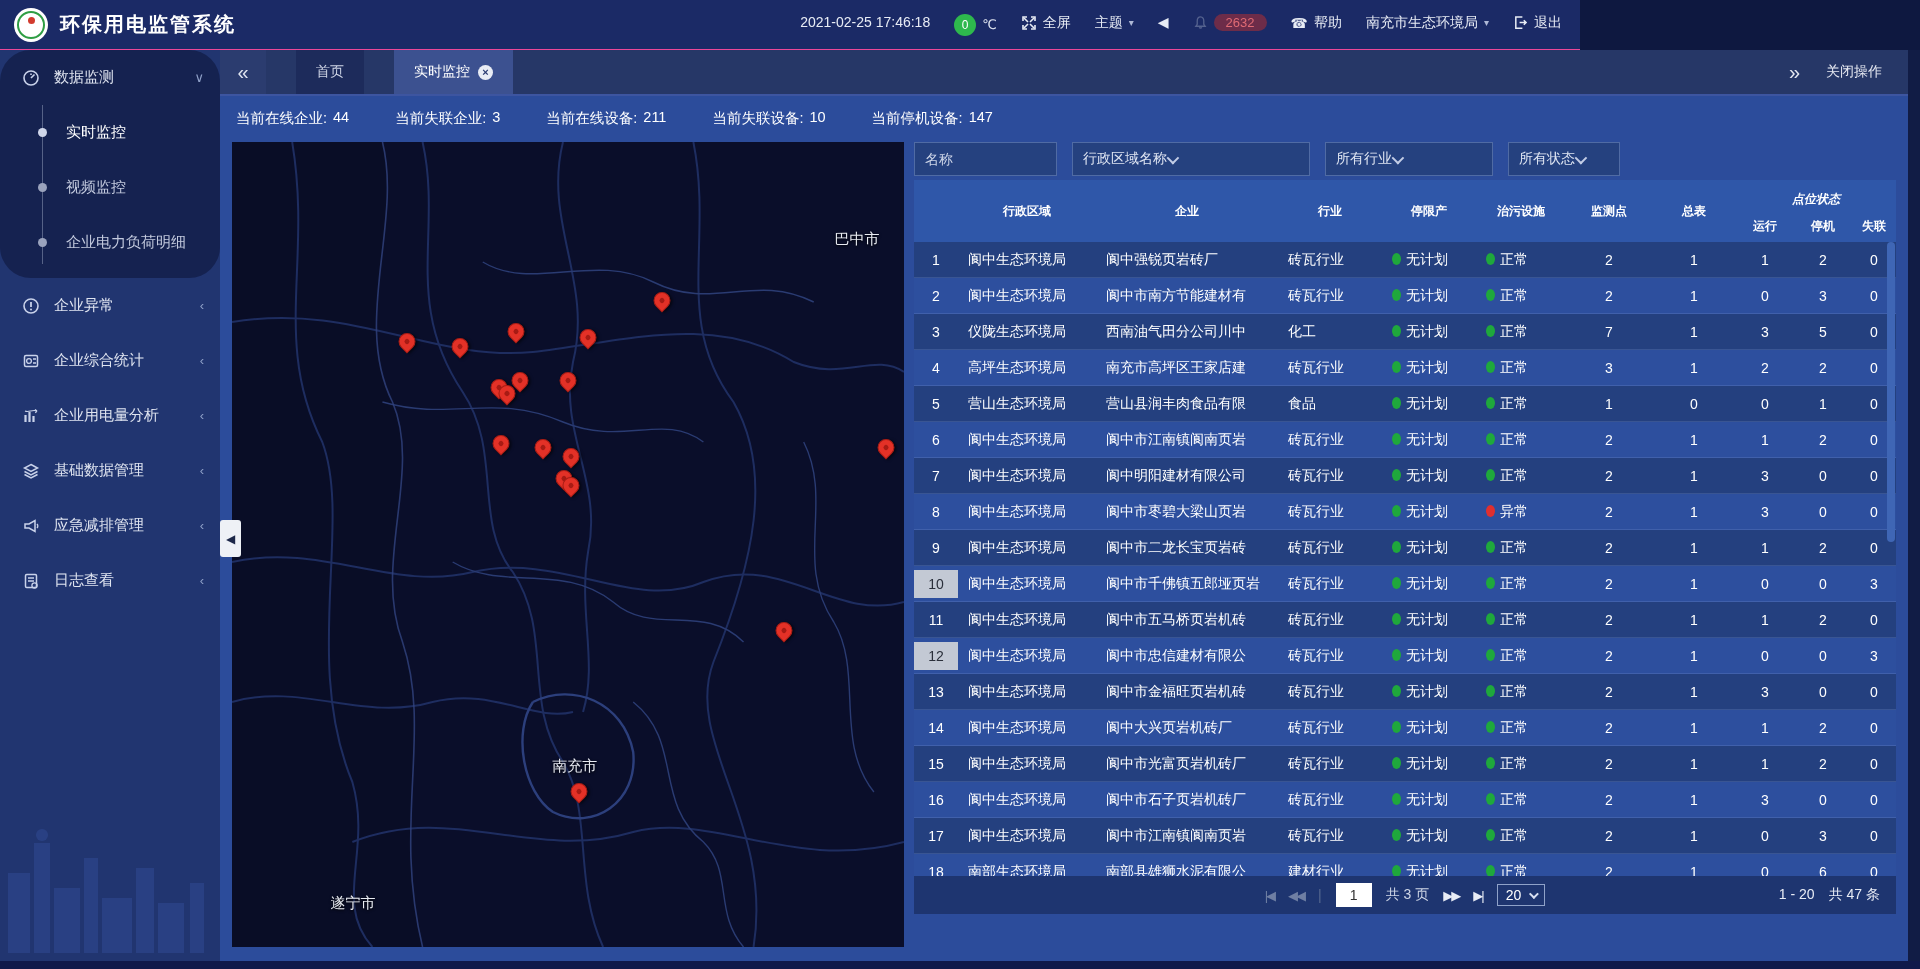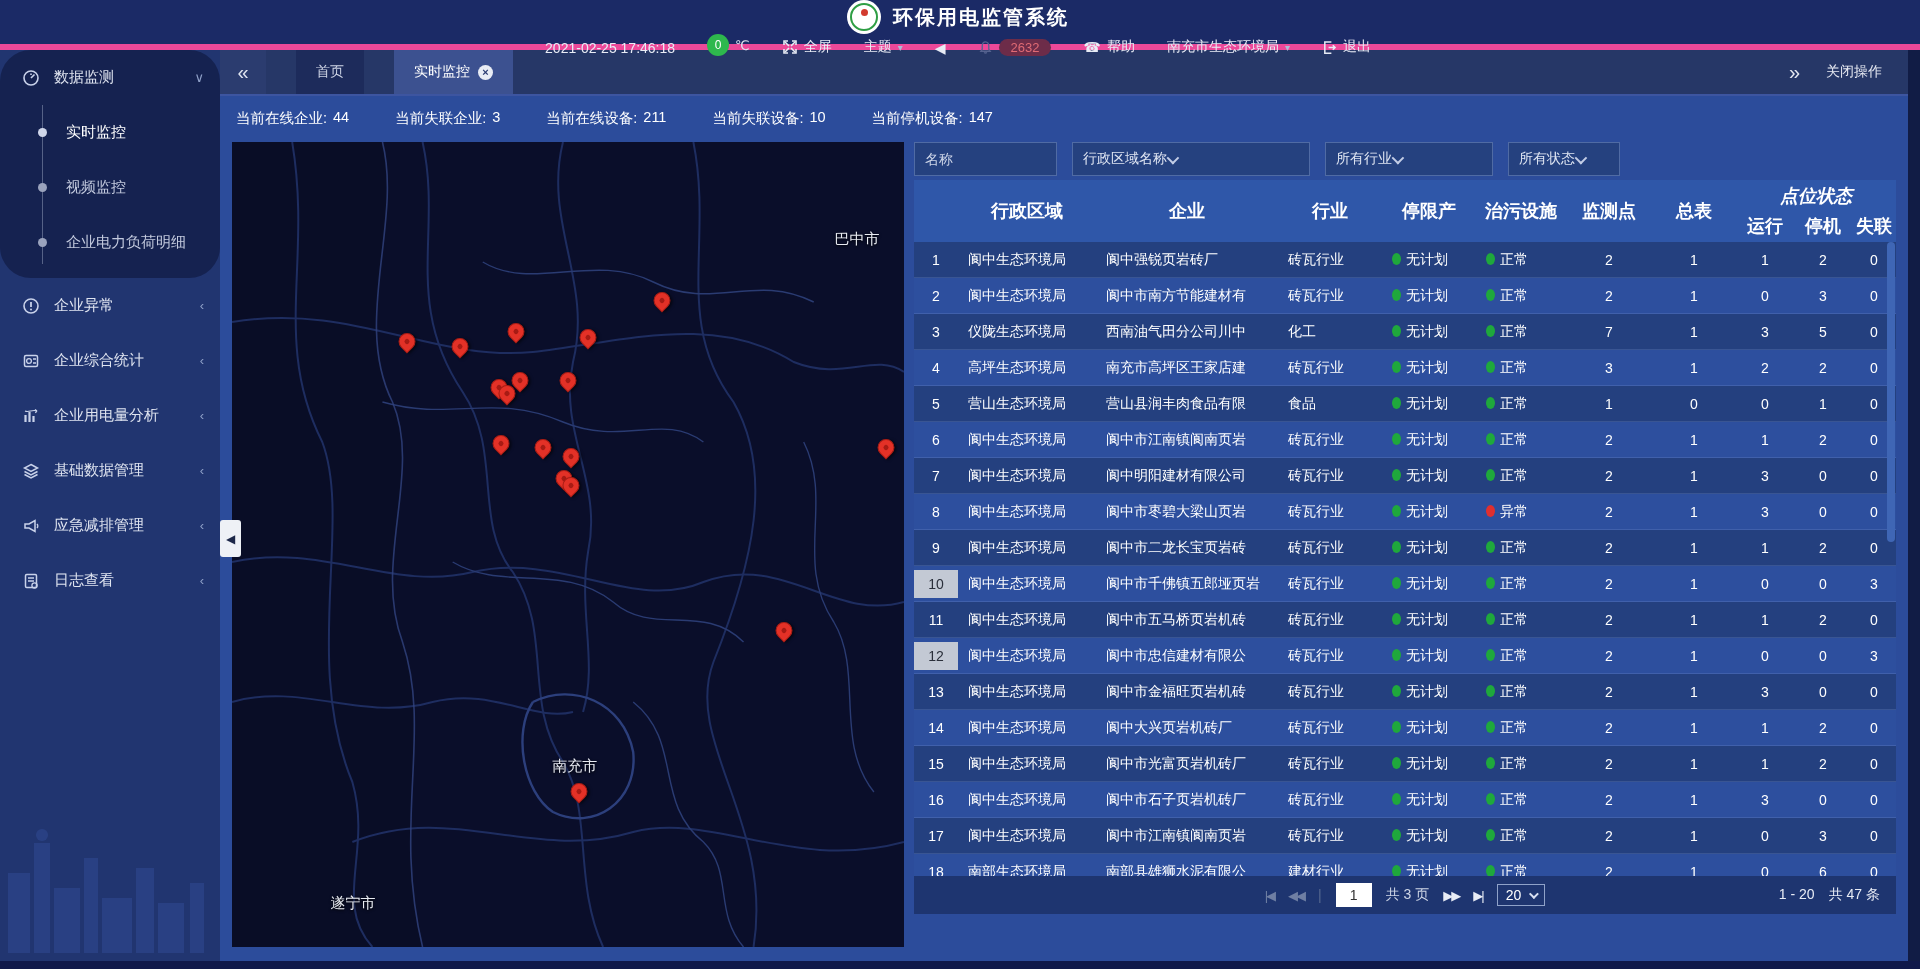--- a/index.html
+++ b/index.html
@@ -1,30 +1,30 @@
 <!DOCTYPE html>
 <html><head>
 <meta charset="utf-8">
 <style>
   *{margin:0;padding:0;box-sizing:border-box;}
   html,body{width:1920px;height:969px;overflow:hidden;background:#0e1840;
     font-family:"Liberation Sans","DejaVu Sans",sans-serif;}
   .page{position:relative;width:1920px;height:969px;background:#0e1840;}
 
   
-  .topbar{position:absolute;left:0;top:0;width:1920px;height:50px;background:#1b2a66;
+  .topbar{position:absolute;left:0;top:0;width:1580px;height:50px;background:#1b2a66;
     display:flex;align-items:center;justify-content:space-between;padding:0 18px 0 14px;
-    border-bottom:6px solid #ec4899;z-index:30;flex-direction:column;}
+    border-bottom:1px solid #ec4899;z-index:30;}
   .brand{display:flex;align-items:center;gap:12px;}
   .logo{width:34px;height:34px;border-radius:50%;background:#fff;position:relative;flex:0 0 auto;}
   .logo::before{content:"";position:absolute;inset:3px;border:2px solid #2f9e44;border-radius:50%;}
   .logo::after{content:"";position:absolute;left:50%;top:9px;width:7px;height:7px;margin-left:-3px;
     background:#d23b2e;border-radius:50%;}
   .app-title{color:#fff;font-size:20px;font-weight:bold;letter-spacing:2px;}
-  .top-right{display:flex;align-items:flex-end;gap:32px;color:#e8ecf5;font-size:14px;}
+  .top-right{display:flex;align-items:flex-start;gap:24px;color:#e8ecf5;font-size:14px;}
   .top-item{display:flex;align-items:center;gap:6px;white-space:nowrap;cursor:default;}
   .temp-badge{width:22px;height:22px;border-radius:50%;background:#2eb84d;color:#fff;font-size:12px;
     display:flex;align-items:center;justify-content:center;}
   .temp-unit{font-size:13px;color:#dfe4f0;}
   .badge-pill{background:#6d2c49;color:#e06b74;font-size:13px;padding:1px 12px;border-radius:10px;}
   .bell{color:#55628f;}
   .chev-dn{font-size:10px;color:#aeb8d6;}
   .hicon{display:inline-flex;align-items:center;}
   .hicon svg{display:block;}
 
@@ -100,21 +100,21 @@
   .f-region{width:238px;}
   .f-industry{width:168px;}
   .f-status{width:112px;}
   .chevron{width:9px;height:9px;border-right:2px solid #c3cde6;border-bottom:2px solid #c3cde6;
     transform:rotate(45deg) translateY(-2px);flex:0 0 auto;}
 
   
   .table{margin-top:6px;position:relative;flex:0 0 auto;overflow:hidden;}
   .tgrid{display:grid;grid-template-columns:44px 138px 182px 104px 94px 90px 86px 84px 58px 58px 1fr;
     align-items:center;}
-  .thead{background:#2f57a9;color:#fff;font-size:18px;font-weight:bold;height:62px;}
+  .thead{background:#2f57a9;color:#fff;font-size:12px;font-weight:bold;height:62px;}
   .thead .hcell{text-align:center;align-self:stretch;display:flex;align-items:center;justify-content:center;}
   .hgroup{grid-column:9/12;align-self:stretch;display:flex;flex-direction:column;}
   .hgroup-top{height:30px;display:flex;align-items:flex-end;justify-content:center;font-style:italic;
     padding-bottom:2px;}
   .hgroup-sub{flex:1;display:grid;grid-template-columns:58px 58px 1fr;}
   .hgroup-sub span{display:flex;align-items:center;justify-content:center;}
   .tbody{height:634px;overflow:hidden;position:relative;}
   .trow{height:36px;font-size:14px;color:#fff;border-bottom:1px solid rgba(130,160,220,.22);cursor:pointer;}
   .trow.odd{background:#24407f;}
   .trow.even{background:#2d4f9e;}

